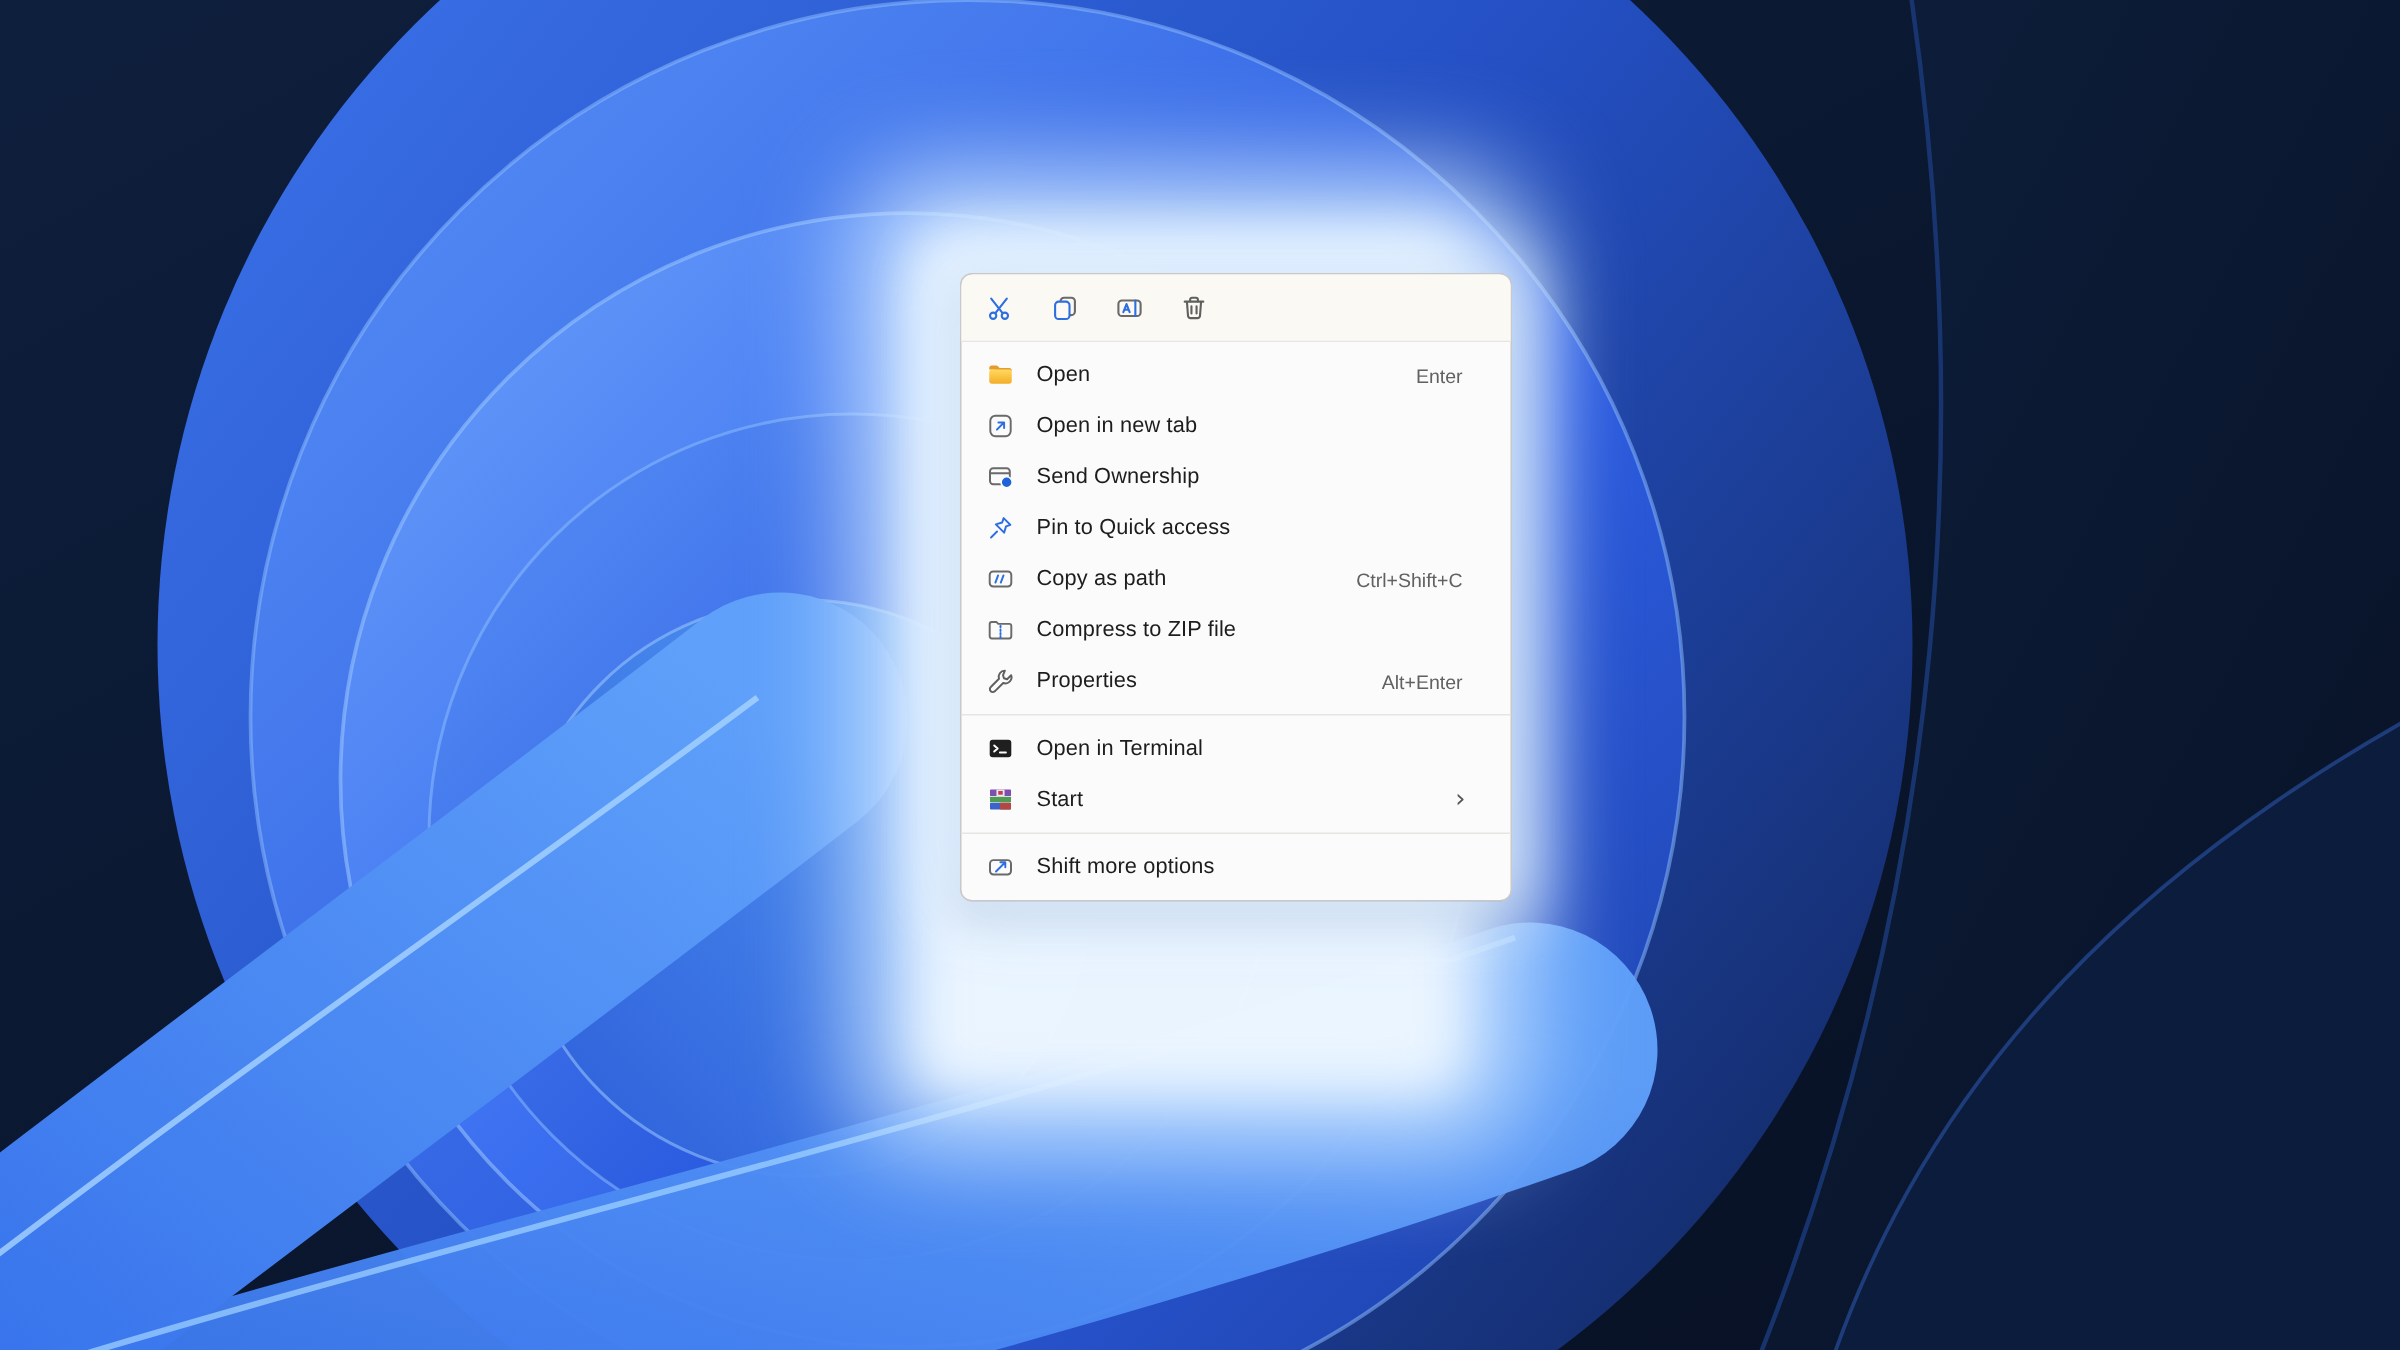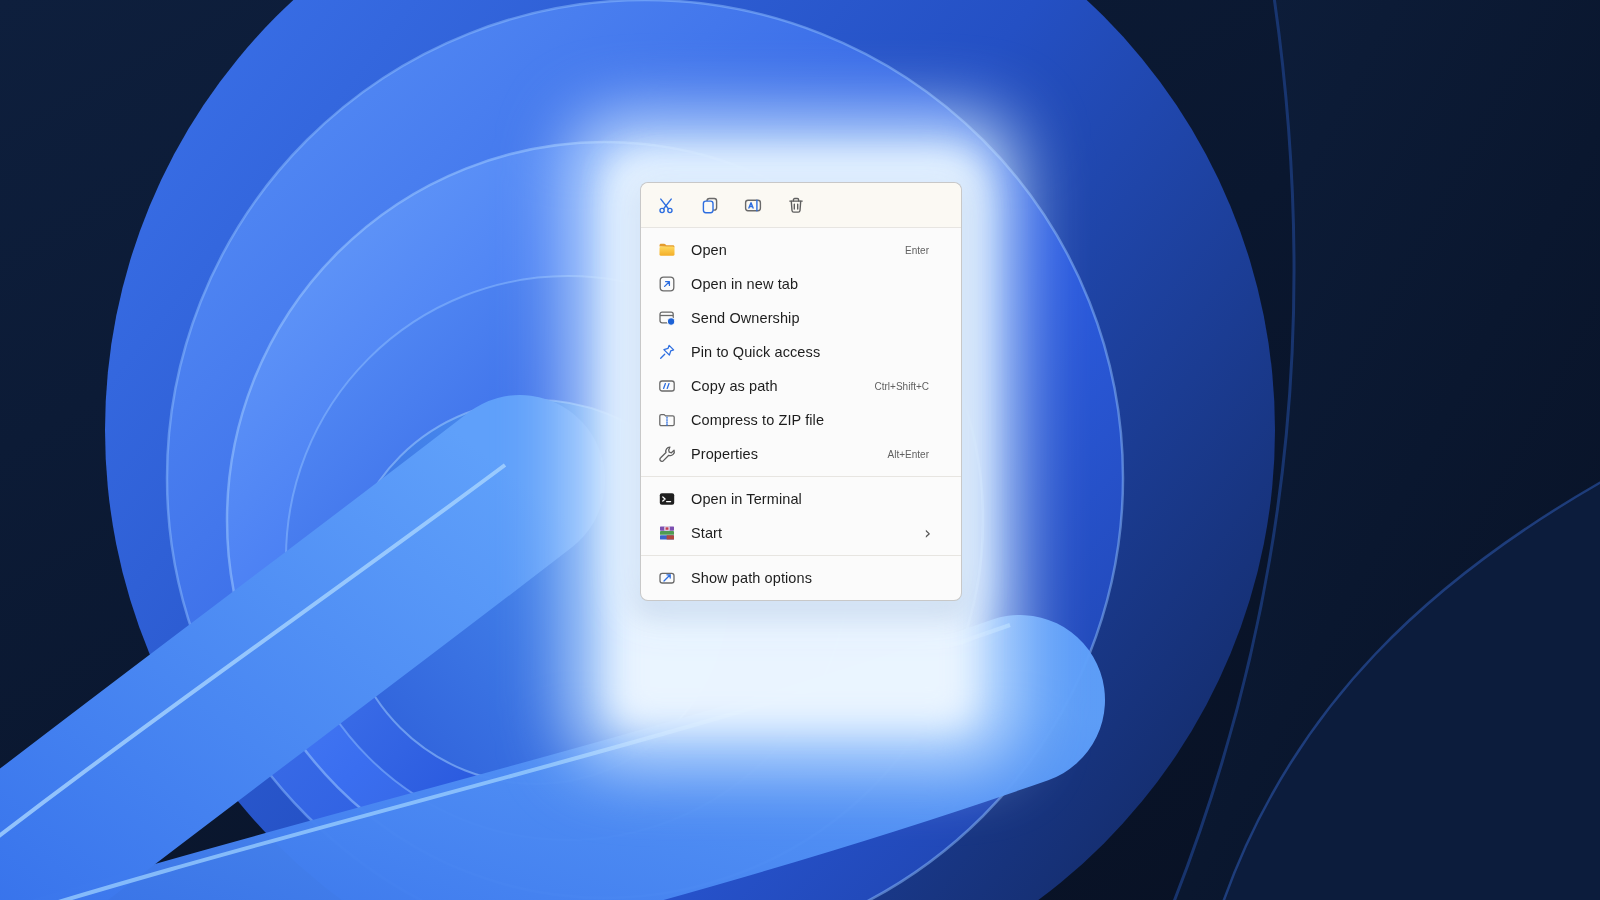--- a/index.html
+++ b/index.html
@@ -12,35 +12,35 @@
   .stage{position:relative;width:1600px;height:900px;overflow:hidden}
   .wallpaper{position:absolute;left:0;top:0;width:1600px;height:900px;display:block}
 
   
   .glow{position:absolute;left:570px;top:114px;width:446px;height:652px;
     background:rgba(205,229,255,0.92);border-radius:48px;filter:blur(34px);}
   .glow-inner{position:absolute;left:612px;top:158px;width:362px;height:568px;
     background:rgba(236,246,255,0.95);border-radius:24px;filter:blur(16px);}
 
   
-  .menu{position:absolute;left:640px;top:182px;width:322px;background:var(--menu-bg);
+  .menu{position:absolute;left:640px;top:182px;width:368px;background:var(--menu-bg);
     border:1px solid rgba(70,70,70,0.28);border-radius:8px;
     box-shadow:0 0 46px 16px rgba(220,237,255,0.95), 0 10px 26px rgba(15,35,80,0.25);
     color:var(--menu-text);text-align:right;}
   .toolbar{height:45px;display:flex;align-items:center;padding-left:9px;gap:9px;
     background:var(--toolbar-bg);border-bottom:1px solid var(--separator);
     border-radius:8px 8px 0 0;}
   .tool-btn{width:34px;height:34px;display:flex;align-items:center;justify-content:center;
     border-radius:5px;cursor:default}
   .group{padding:5px 0}
   .sep{height:1px;background:var(--separator)}
   .item{height:34px;display:flex;align-items:center;padding:0 16px;cursor:default}
   .ic{width:20px;height:20px;display:flex;align-items:center;justify-content:center;flex:0 0 20px}
   .label{margin-left:14px;font-size:14.5px;color:var(--menu-text);white-space:nowrap;letter-spacing:.1px}
-  .shortcut{margin-left:auto;font-size:10px;color:var(--shortcut-text);padding-right:16px;white-space:nowrap}
+  .shortcut{margin-left:auto;font-size:13px;color:var(--shortcut-text);padding-right:16px;white-space:nowrap}
   .chevron{margin-left:auto;font-size:17px;line-height:1;color:#565656;padding-right:14px;
     font-family:"DejaVu Sans",sans-serif}
   .menu svg{display:block}
   .s-acc{stroke:var(--accent)} .s-gray{stroke:#6a6a6a} .s-dgray{stroke:var(--icon-gray)}
   .menu .group:last-child .item{border-radius:0 0 8px 8px}
 </style>
 </head>
 <body>
 
 <div class="stage">
@@ -255,19 +255,19 @@
     <div class="sep"></div>
 
     <div class="group">
       <div class="item">
         <span class="ic">
           <svg width="20" height="20" viewBox="0 0 20 20" fill="none" stroke-width="1.3" stroke-linecap="round" stroke-linejoin="round">
             <rect class="s-gray" x="3" y="5.4" width="14" height="9.6" rx="2.3"></rect>
             <path class="s-acc" d="M7 13 L13.2 6.8 M9.9 6.8 h3.3 v3.3"></path>
           </svg>
         </span>
-        <span class="label">Show path options</span>
+        <span class="label">Shift more options</span>
         <span class="shortcut"></span>
       </div>
     </div>
 
   </div>
 </div>
 
 </body></html>

